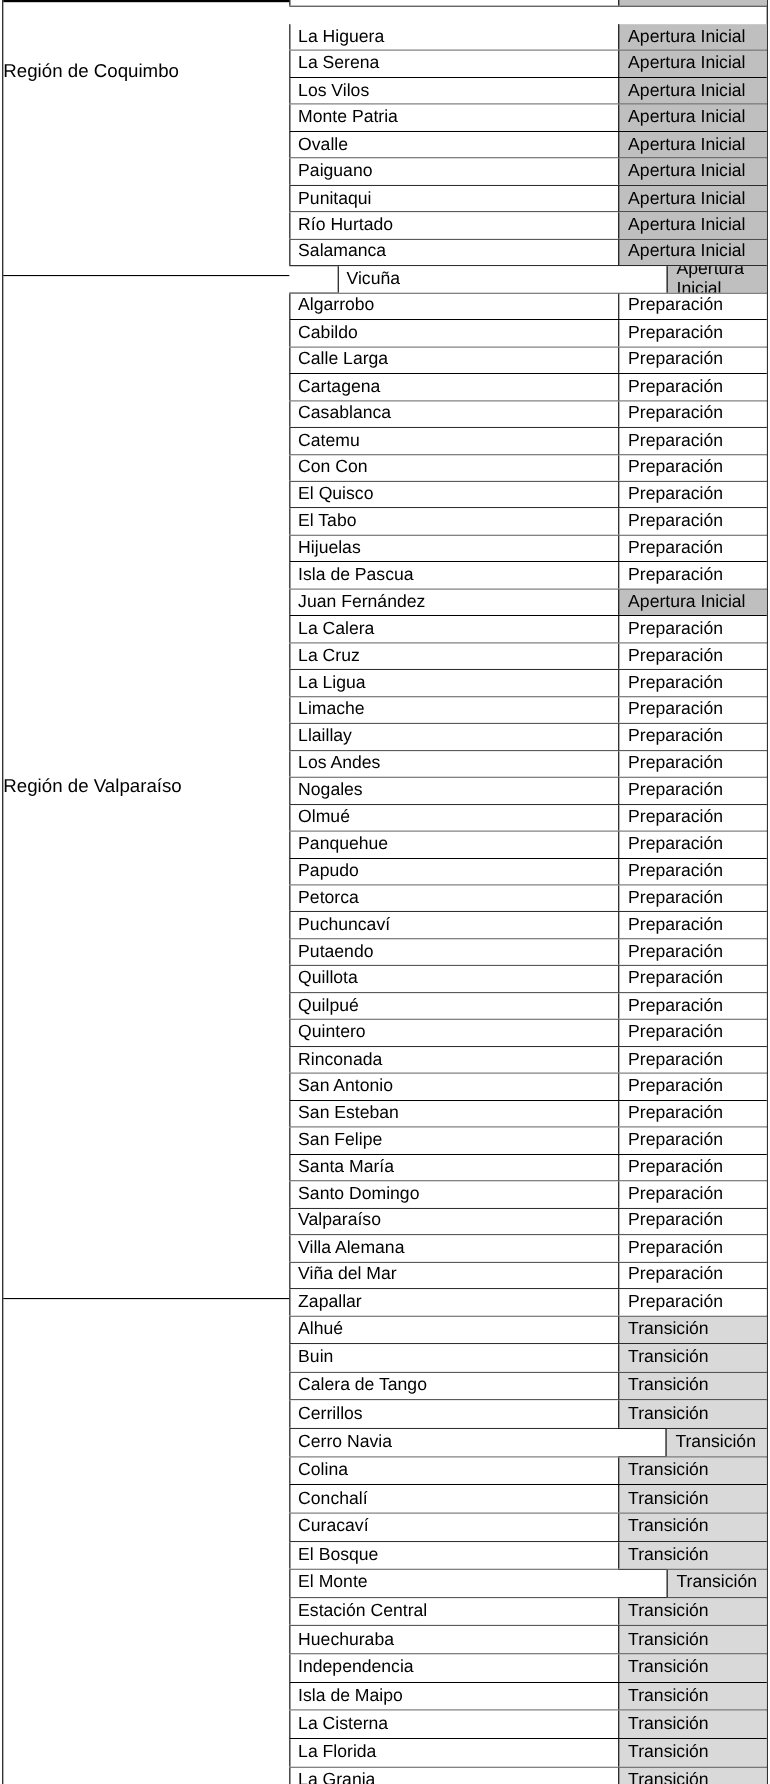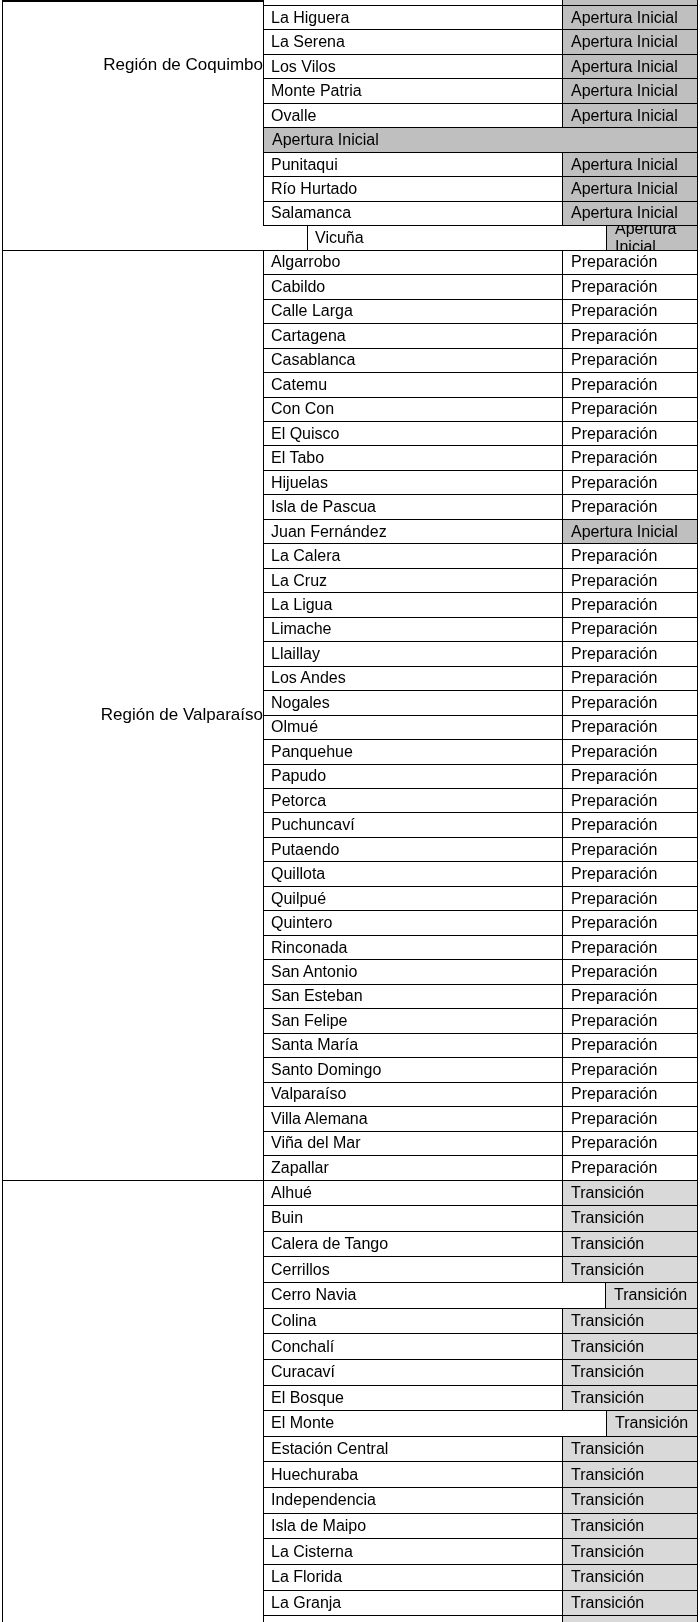--- a/index.html
+++ b/index.html
@@ -23,21 +23,21 @@
   .region-topline{height:1.6px;background:#000;}
   .region-cell{
     box-sizing:border-box;position:relative;
     display:flex;align-items:center;justify-content:center;
   }
   .region-cell.bordered{border-bottom:1.6px solid #000;}
   #rc-0{height:249.2px;}
   #rc-1{height:930.24px;}
   #rc-2{flex:1;}
   .region-label{
-    font-size:17px;line-height:20px;text-align:right;width:100%;
+    font-size:17px;line-height:20px;text-align:left;width:100%;
   }
   #rc-0 .region-label{position:absolute;top:53px;left:0;}
   
   #rows-col{
     position:absolute;left:260px;top:0;bottom:0;right:0;
     display:flex;flex-direction:column;
   }
   .row{
     display:flex;box-sizing:border-box;flex:0 0 auto;
     border-bottom:1.6px solid #000;
@@ -58,41 +58,42 @@
 <body>
 
 <div id="table">
 
   <div id="rows-col">
     <div class="row partial-top">
       <div class="cell commune"></div>
       <div class="cell status" id="top-sliver" style="background: rgb(191, 191, 191);"></div>
     </div>
 
-    <div class="row" style="height: 24.48px;">
+    <div class="row" style="height: 24.48px; margin-top: 16px;">
     <div class="cell commune">La Higuera</div>
     <div class="cell status" style="background: rgb(191, 191, 191);">Apertura Inicial</div>
   </div>
       <div class="row" style="height: 24.48px;">
     <div class="cell commune">La Serena</div>
     <div class="cell status" style="background: rgb(191, 191, 191);">Apertura Inicial</div>
   </div>
       <div class="row" style="height: 24.48px;">
     <div class="cell commune">Los Vilos</div>
     <div class="cell status" style="background: rgb(191, 191, 191);">Apertura Inicial</div>
   </div>
       <div class="row" style="height: 24.48px;">
     <div class="cell commune">Monte Patria</div>
     <div class="cell status" style="background: rgb(191, 191, 191);">Apertura Inicial</div>
   </div>
       <div class="row" style="height: 24.48px;">
     <div class="cell commune">Ovalle</div>
     <div class="cell status" style="background: rgb(191, 191, 191);">Apertura Inicial</div>
   </div>
       <div class="row" style="height: 24.48px;">
+    <div class="cell commune">Paiguano</div>
     <div class="cell status" style="background: rgb(191, 191, 191);">Apertura Inicial</div>
   </div>
       <div class="row" style="height: 24.48px;">
     <div class="cell commune">Punitaqui</div>
     <div class="cell status" style="background: rgb(191, 191, 191);">Apertura Inicial</div>
   </div>
       <div class="row" style="height: 24.48px;">
     <div class="cell commune">Río Hurtado</div>
     <div class="cell status" style="background: rgb(191, 191, 191);">Apertura Inicial</div>
   </div>

